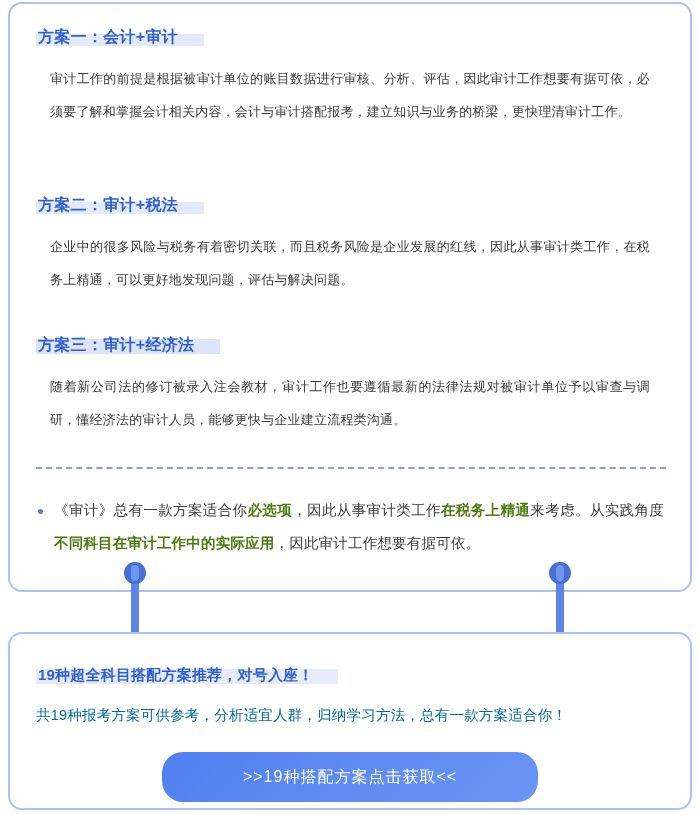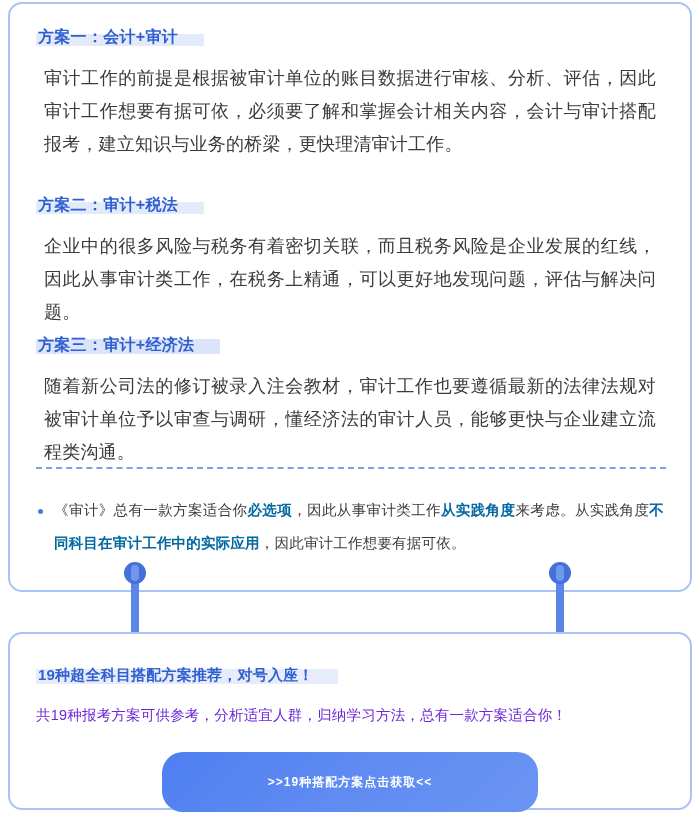--- a/index.html
+++ b/index.html
@@ -57,24 +57,24 @@
     display: inline;
     padding: 1px 26px 1px 2px;
     background: linear-gradient(to top, #e3ebfb 0%, #e3ebfb 62%, rgba(227,235,251,0) 62%, rgba(227,235,251,0) 100%);
   }
   .section-heading.strong .hl {
     background: linear-gradient(to top, #dbe4f8 0%, #dbe4f8 78%, rgba(219,228,248,0) 78%, rgba(219,228,248,0) 100%);
   }
 
   
   .body-text {
-    font-size: 18px;
+    font-size: 13px;
     color: #3b3b3b;
     line-height: 33px;
-    margin: 8px;
+    margin: 14px;
     letter-spacing: 0.2px;
     text-align: justify;
     text-justify: inter-ideograph;
   }
 
   .block {
     position: absolute;
     left: 26px;
     right: 26px;
   }
@@ -109,21 +109,21 @@
   .bullet-dot {
     position: absolute;
     left: 2px;
     top: 15px;
     width: 5px;
     height: 5px;
     border-radius: 50%;
     background: #4a7bdd;
   }
   .em-blue {
-    color: #0369a1;
+    color: #4d7c0f;
     font-weight: bold;
   }
 
   
   .connector {
     position: absolute;
     width: 22px;
     height: 92px;
     top: 562px;
   }
@@ -168,44 +168,44 @@
     margin: 0;
     letter-spacing: 0.2px;
   }
   .cta-heading .hl {
     display: inline;
     padding: 1px 24px 1px 2px;
     background: linear-gradient(to top, #e6ecfa 0%, #e6ecfa 78%, rgba(230,236,250,0) 78%, rgba(230,236,250,0) 100%);
   }
   .cta-sub {
     font-size: 14.5px;
-    color: #6d28d9;
+    color: #0369a1;
     line-height: 22px;
     margin: 0;
     letter-spacing: 0.2px;
   }
 
   .cta-button-wrap {
     position: absolute;
     left: 0;
     right: 0;
     top: 118px;
     display: flex;
     justify-content: center;
   }
   .cta-button {
     width: 376px;
-    height: 60px;
+    height: 50px;
     border: none;
     border-radius: 21px;
     background: linear-gradient(135deg, #4f7ff0 0%, #5f8bf2 50%, #6a94f3 100%);
     color: #ffffff;
     font-family: "Liberation Sans", "DejaVu Sans", sans-serif;
-    font-size: 12px;
-    font-weight: bold;
+    font-size: 16px;
+    font-weight: normal;
     letter-spacing: 1px;
     cursor: pointer;
     display: flex;
     align-items: center;
     justify-content: center;
     padding: 0;
   }
 </style>
 </head>
 <body>
@@ -226,21 +226,21 @@
 
     <div class="block" style="top:190px;">
       <div class="section-heading"><span class="hl">方案二：审计+税法</span></div>
       <p class="body-text" style="margin-top:14px;">企业中的很多风险与税务有着密切关联，而且税务风险是企业发展的红线，因此从事审计类工作，在税务上精通，可以更好地发现问题，评估与解决问题。</p>
     </div>
 
     <div class="divider"></div>
 
     <div class="note">
       <div class="note-inner">
-        <span class="bullet-dot"></span><span>《审计》总有一款方案适合你</span><span class="em-blue">必选项</span><span>，因此从事审计类工作</span><span class="em-blue">从实践角度</span><span>来考虑。从实践角度</span><span class="em-blue">不同科目在审计工作中的实际应用</span><span>，因此审计工作想要有据可依。</span>
+        <span class="bullet-dot"></span><span>《审计》总有一款方案适合你</span><span class="em-blue">必选项</span><span>，因此从事审计类工作</span><span class="em-blue">在税务上精通</span><span>来考虑。从实践角度</span><span class="em-blue">不同科目在审计工作中的实际应用</span><span>，因此审计工作想要有据可依。</span>
       </div>
     </div>
 
   </div>
 
   <div class="connector connector-left">
     <div class="bar"></div>
     <div class="dot top"></div>
     <div class="dot bottom"></div>
   </div>

